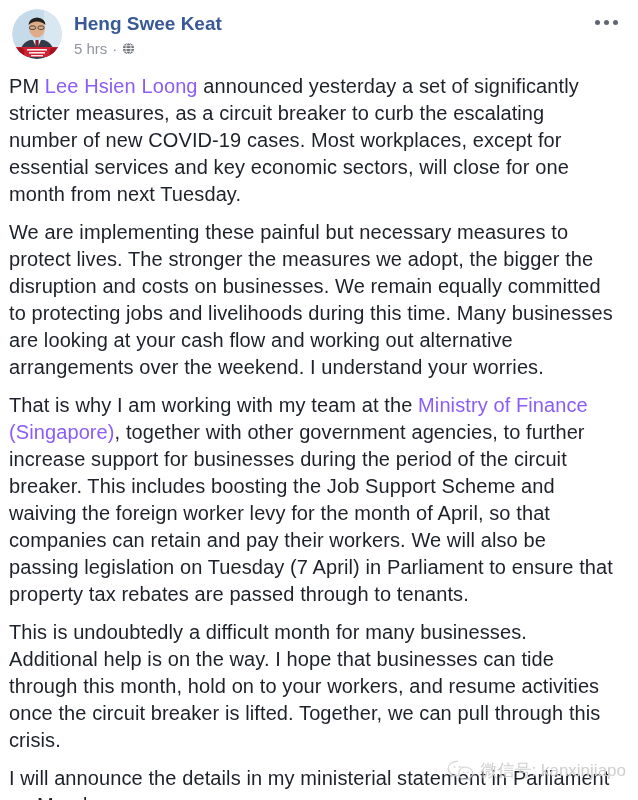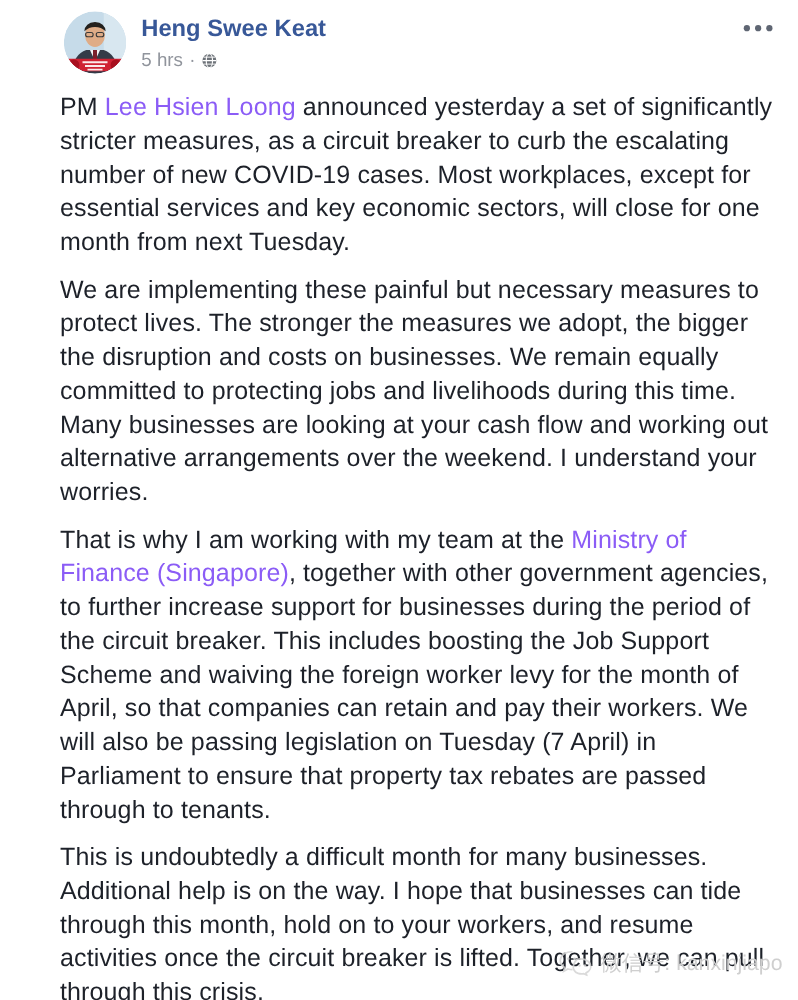--- a/index.html
+++ b/index.html
@@ -4,21 +4,21 @@
 <style>
   * { margin: 0; padding: 0; box-sizing: border-box; }
   html, body { background: #ffffff; }
   body {
     width: 638px; height: 800px;
     overflow: hidden;
     font-family: "Liberation Sans", "DejaVu Sans", sans-serif;
     color: #1d2129;
     position: relative;
   }
-  .post { width: 638px; height: 800px; position: relative; background: #fff; padding-left: 39px; }
+  .post { width: 638px; height: 800px; position: relative; background: #fff; }
 
   
   .header {
     display: flex; align-items: flex-start;
     padding: 9px 12px 0 12px;
     position: relative;
   }
   .avatar {
     width: 50px; height: 50px; border-radius: 50%;
     overflow: hidden; flex: 0 0 50px;

